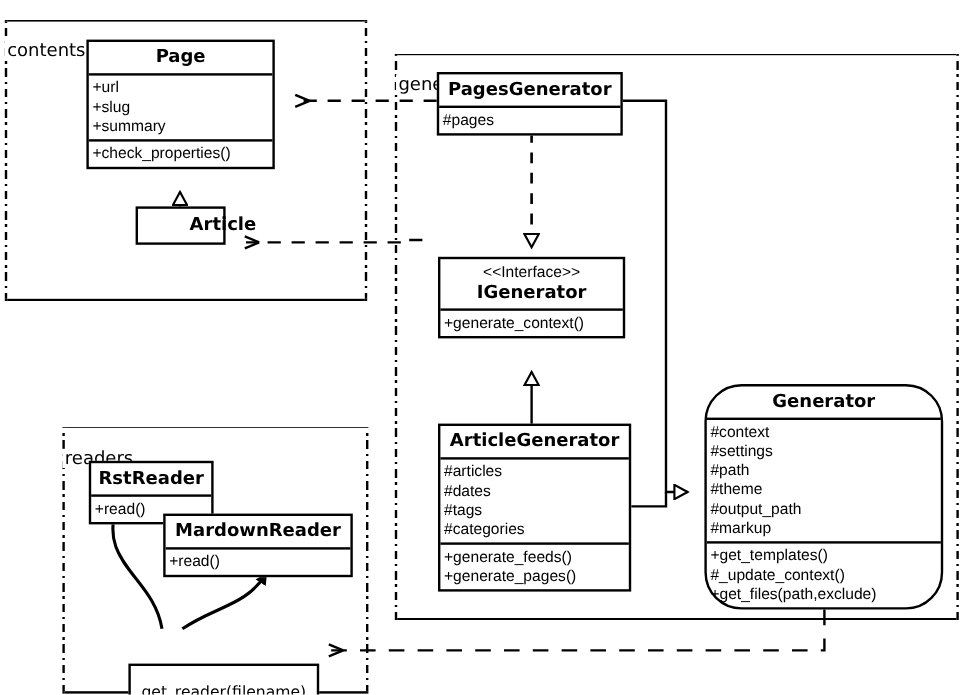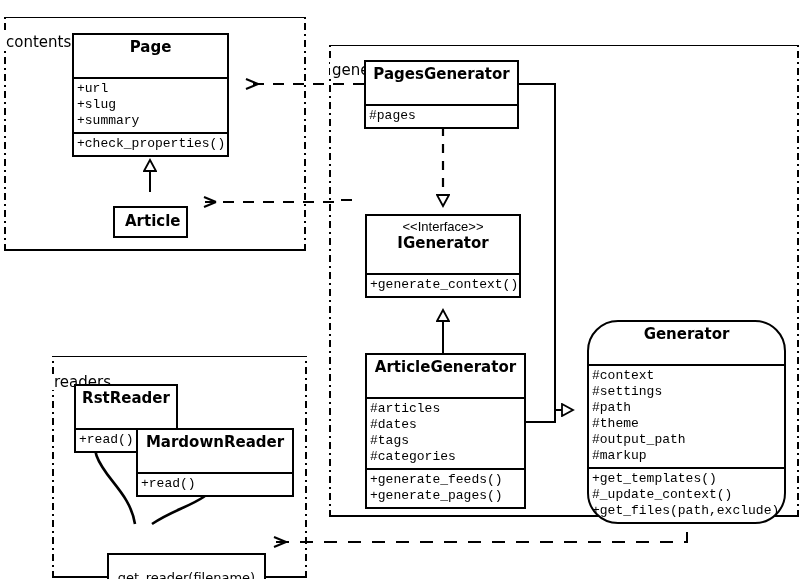--- a/index.html
+++ b/index.html
@@ -50,38 +50,38 @@
     border: 2px solid #000;
     background: #ffffff;
     font-size: 13px;
     color: #000;
   }
   .uml .name {
     text-align: center;
     font-weight: bold;
     font-size: 15px;
     font-family: "DejaVu Sans", sans-serif;
-    padding: 4px 6px 21px 6px;
+    padding: 4px 6px 5px 6px;
     line-height: 17px;
     white-space: nowrap;
   }
   .uml .stereo {
     text-align: center;
     font-weight: normal;
     font-size: 13px;
     font-family: Liberation Sans, sans-serif;
     line-height: 16px;
     padding: 3px 6px 0 6px;
   }
   .uml .sep {
     border-top: 2px solid #000;
   }
   .uml .compartment {
     padding: 2px 17px 3px 3px;
-    font-family: Liberation Mono, monospace;
+    font-family: Liberation Sans, sans-serif;
     font-size: 13px;
     line-height: 16px;
   }
   .uml .compartment div {
     white-space: nowrap;
   }
   .uml.simple .name {
     padding: 5px 10px 6px 10px;
   }
   .plainbox {
@@ -186,21 +186,21 @@
     <div class="compartment sep">
       <div>+url</div>
       <div>+slug</div>
       <div>+summary</div>
     </div>
     <div class="compartment sep">
       <div>+check_properties()</div>
     </div>
   </div>
 
-  <div class="uml simple" style="left:113px; top:206px; width:75px;">
+  <div class="uml simple" style="left:113px; top:172px; width:75px;padding-left:33px;">
     <div class="name">Article</div>
   </div>
 
   <div class="uml" style="left:364px; top:60px; width:155px;">
     <div class="name">PagesGenerator</div>
     <div class="compartment sep">
       <div>#pages</div>
     </div>
   </div>
 

